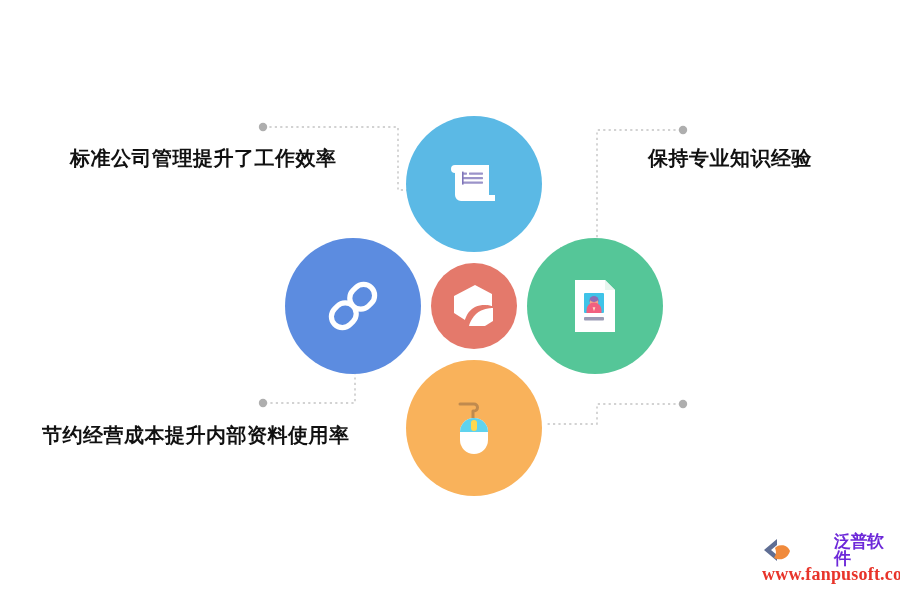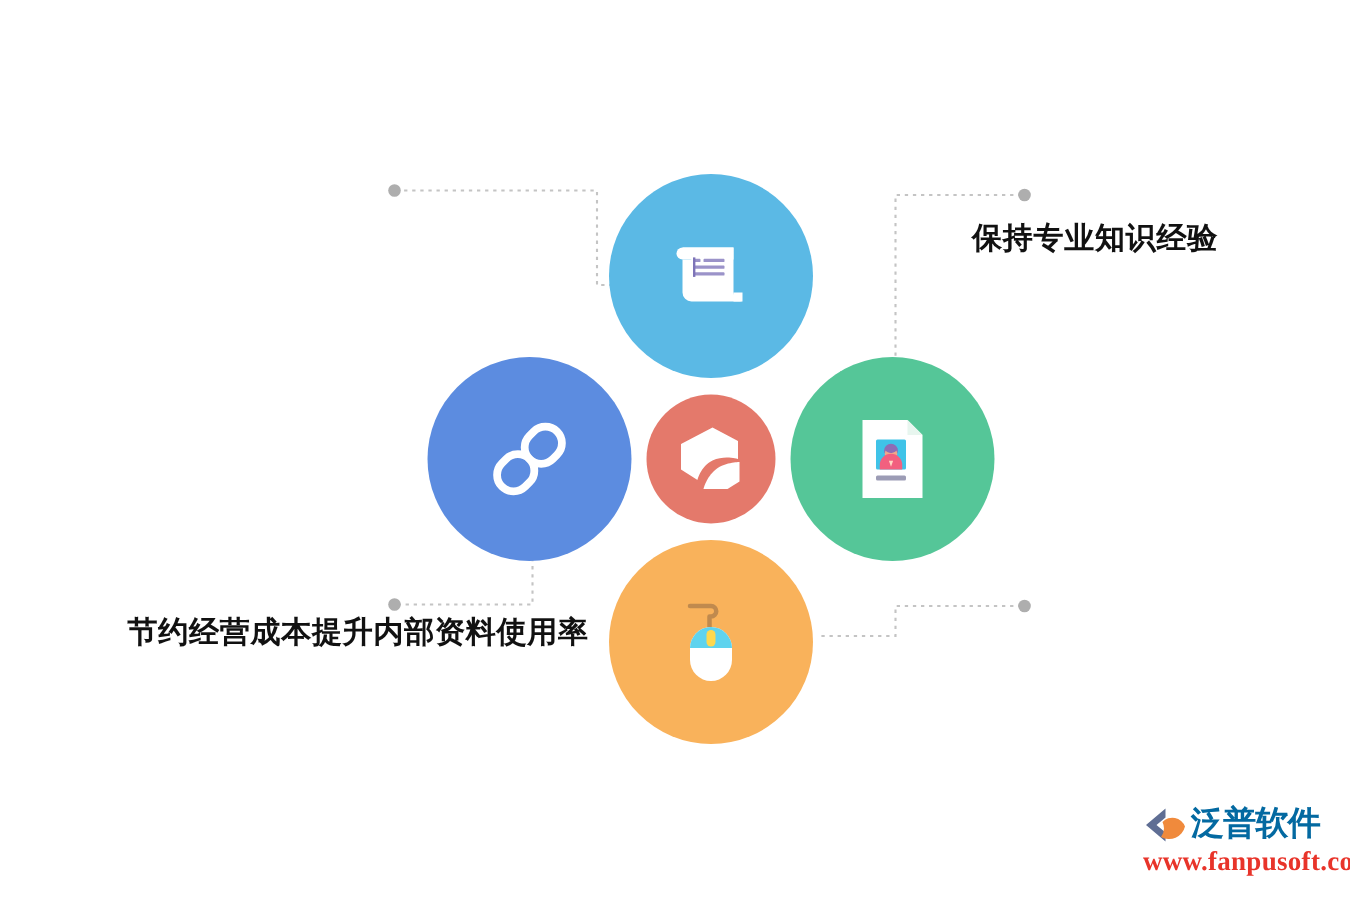--- a/index.html
+++ b/index.html
@@ -50,44 +50,45 @@
   .node-label {
     position: absolute;
     font-size: 20px;
     font-weight: bold;
     color: #111111;
     white-space: nowrap;
     letter-spacing: 0.5px;
   }
   .label-tl { left: 70px;  top: 145px; }
   .label-tr { left: 648px; top: 145px; }
-  .label-bl { left: 42px;  top: 408px; margin-left: 43px; }
+  .label-bl { left: 42px;  top: 422px; }
   .label-br { left: 656px; top: 422px; }
 
   
   .watermark {
     position: absolute;
     left: 762px;
     top: 533px;
     width: 128px;
     height: 56px;
   }
   .wm-row {
     display: flex;
     align-items: center;
     height: 34px;
   }
   .wm-mark { flex: 0 0 auto; margin-right: 2px; }
   .wm-text {
     font-family: "DejaVu Sans", "Liberation Sans", sans-serif;
-    font-size: 22px;
+    font-size: 17px;
     font-weight: bold;
-    color: #0369a1;
+    color: #6d28d9;
     line-height: 1;
     letter-spacing: -0.5px;
+    margin-left: 40px;
   }
   .wm-url {
     font-family: "Liberation Serif", "DejaVu Serif", serif;
     font-size: 18px;
     font-weight: bold;
     color: #E8342A;
     letter-spacing: 0.2px;
     margin-top: -3px;
     text-align: center;
   }
@@ -173,20 +174,21 @@
       <path d="M14 8 h14 a3.5 3.5 0 0 1 0 7 h-1 v7" fill="none" stroke="#C08A4E" stroke-width="3" stroke-linecap="round" stroke-linejoin="round"></path>
 
       <path fill="#FFFFFF" d="M14 36 a14 14 0 0 1 28 0 v8 a14 14 0 0 1 -28 0 z"></path>
 
       <path fill="#5FD3EE" d="M14 36 a14 14 0 0 1 28 0 z"></path>
 
       <rect x="25" y="24" width="6" height="11" rx="3" fill="#FFD84D"></rect>
     </svg>
   </div>
 
+  <div class="node-label label-tl">标准公司管理提升了工作效率</div>
   <div class="node-label label-tr">保持专业知识经验</div>
   <div class="node-label label-bl">节约经营成本提升内部资料使用率</div>
 
   <div class="watermark">
     <div class="wm-row">
       <svg class="wm-mark" width="30" height="28" viewBox="0 0 30 28">
         <path fill="#5F6E94" d="M2 14 L15 3 L15 9 L9 14 L15 19 L15 25 Z"></path>
         <path fill="#F08A3C" d="M13 12 a9 9 0 0 1 15 3 a11 11 0 0 1 -16 7 a10 10 0 0 0 1 -10 z"></path>
       </svg>
       <span class="wm-text">泛普软件</span>

